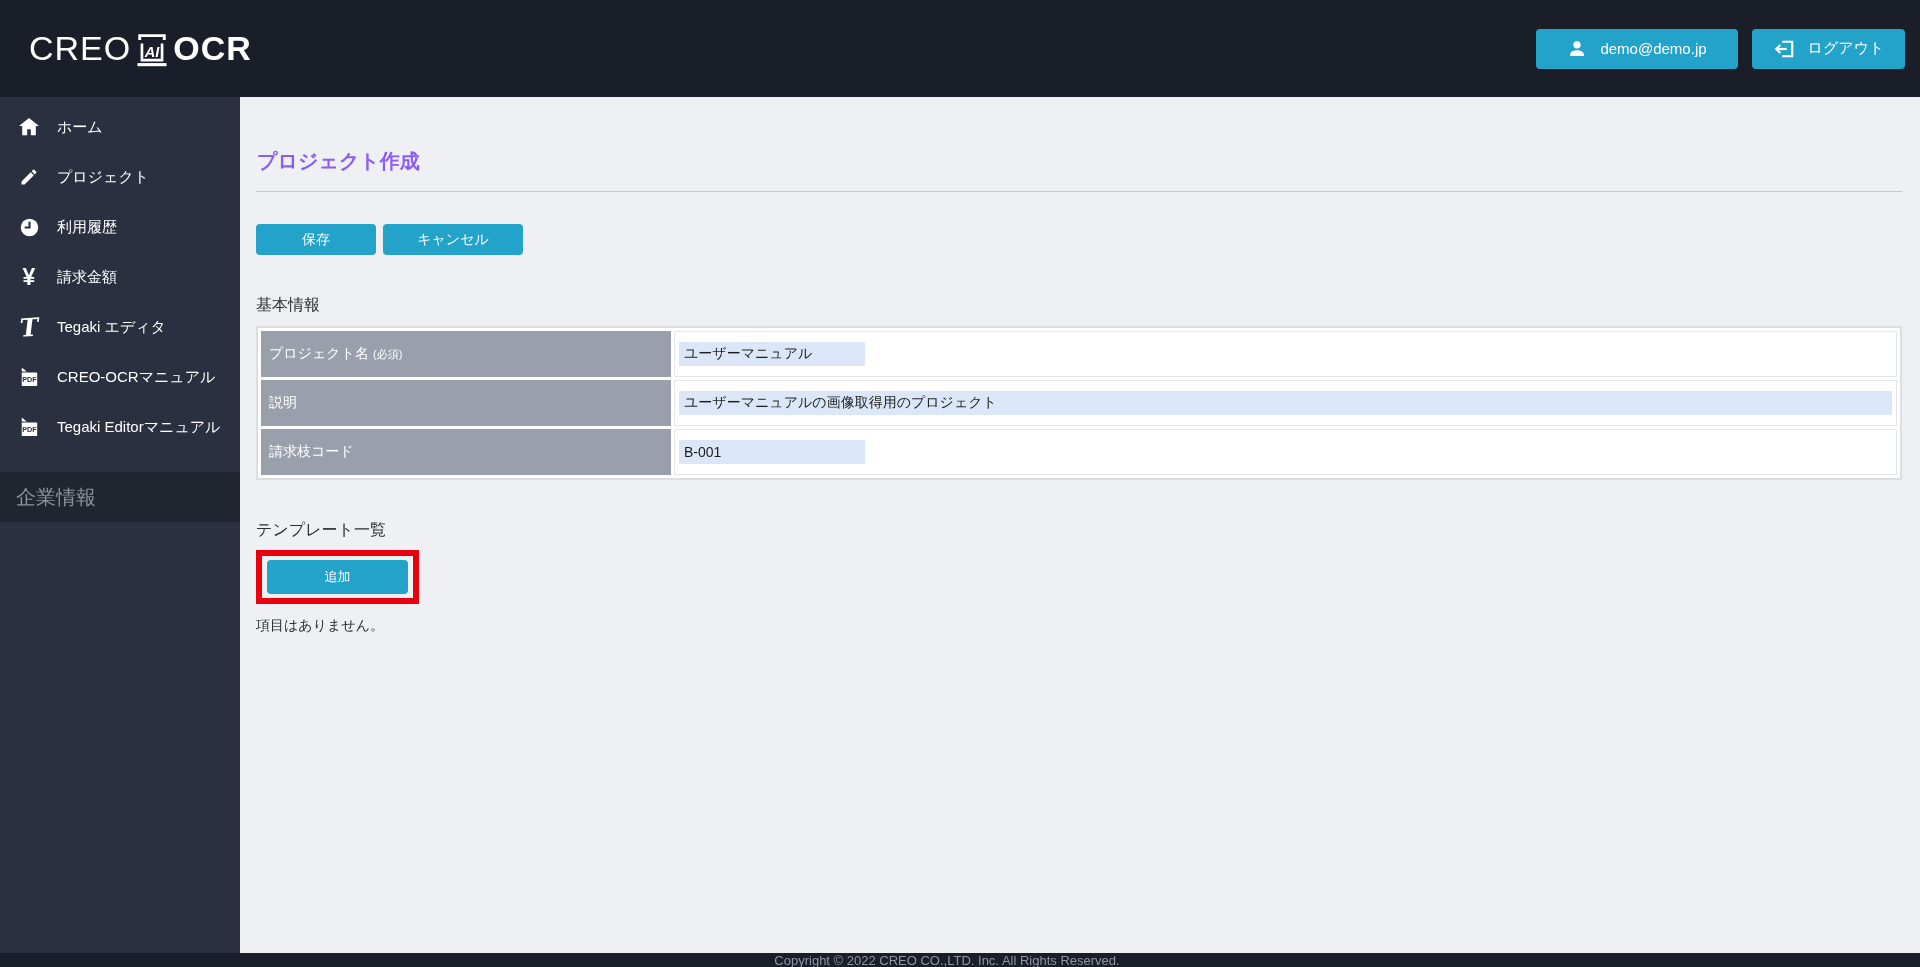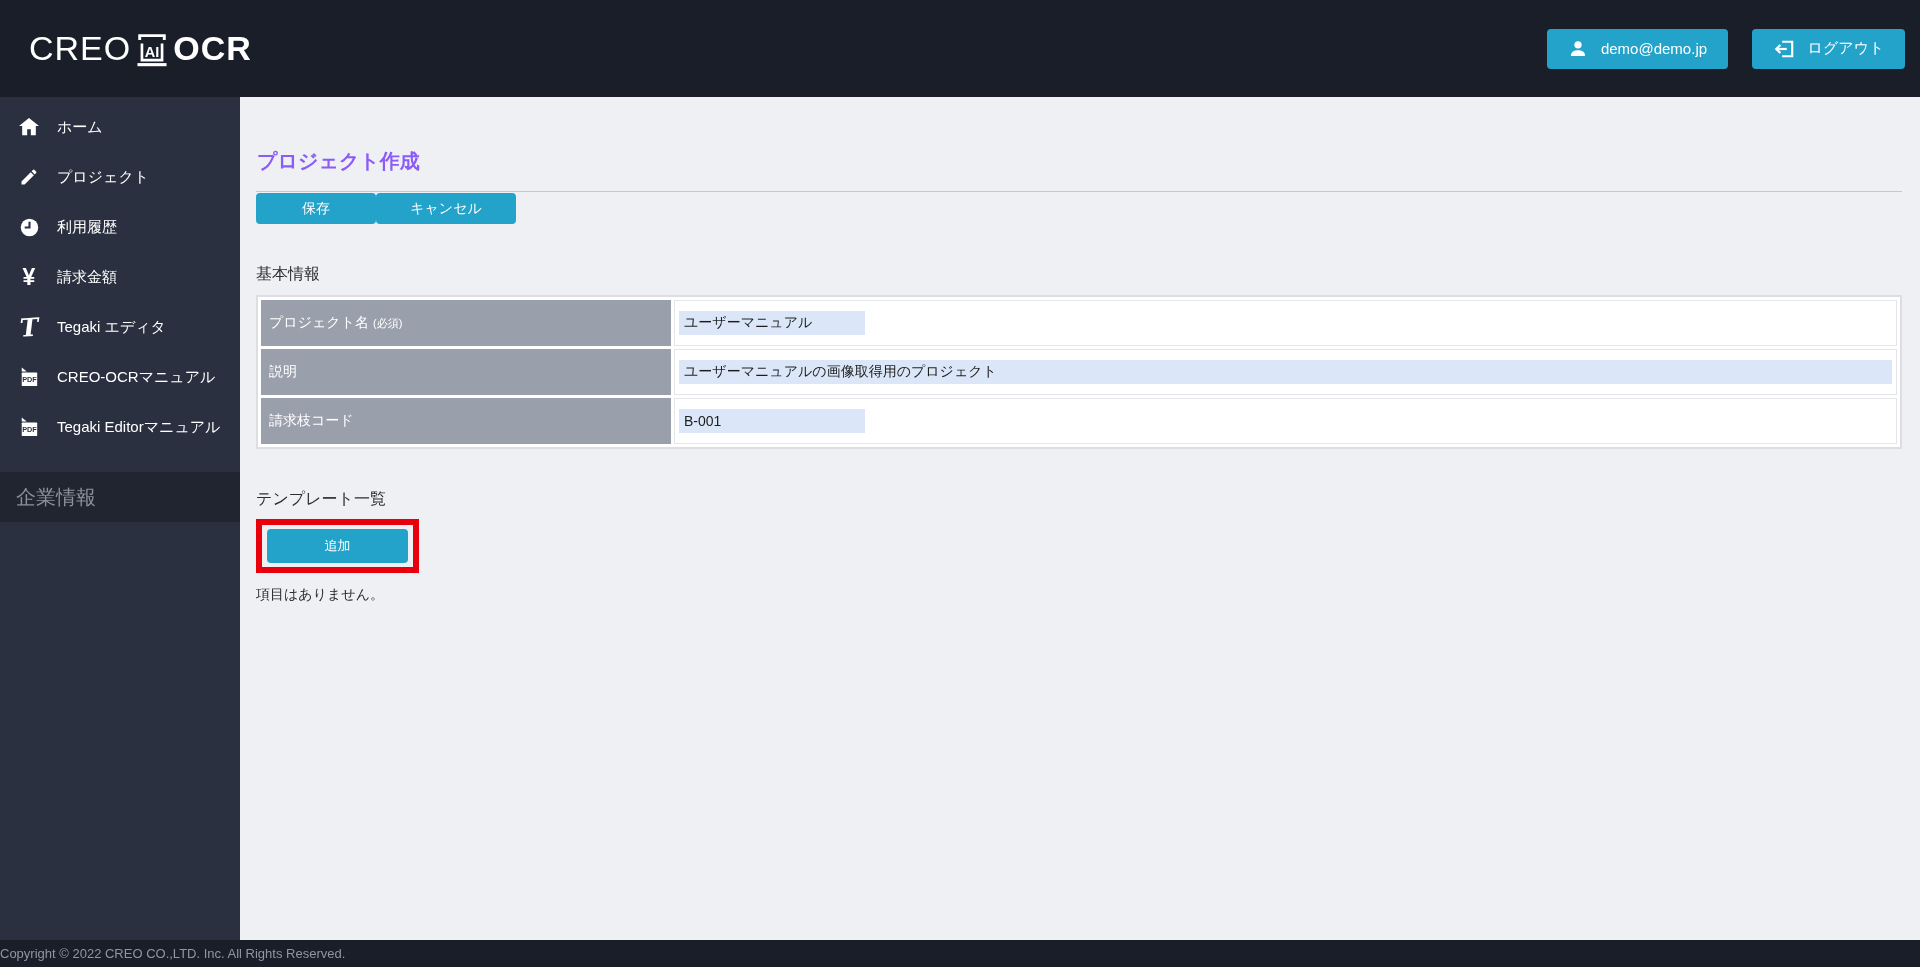--- a/index.html
+++ b/index.html
@@ -6,47 +6,47 @@
   html,body { width:1920px; height:967px; overflow:hidden; }
   body { font-family:"Liberation Sans","DejaVu Sans",sans-serif; background:#eef0f4; }
 
   .app { width:1920px; height:967px; display:flex; flex-direction:column; }
 
   
   .topbar { height:97px; background:#1a1e29; display:flex; align-items:center; padding:0 15px; flex:0 0 auto; }
   .logo { display:flex; align-items:center; color:#fff; margin-left:14px; }
   .logo-left { font-size:34px; font-weight:400; letter-spacing:1px; }
   .logo-right { font-size:34px; font-weight:800; letter-spacing:1px; }
-  .logo-mark { width:36px; height:38px; margin:0 3px; display:inline-flex; align-items:center; justify-content:center; }
+  .logo-mark { width:36px; height:38px; margin:0 3px; display:inline-flex; align-items:center; justify-content:center;font-style:italic; }
   .topbar-spacer { flex:1; }
   .top-btn { height:40px; border:none; border-radius:4px; background:#23a3c9; color:#fff;
              font-size:15px; font-family:inherit; display:flex; align-items:center; justify-content:center;
              gap:13px; cursor:pointer; }
-  .btn-user { width:181px; margin-right:24px; }
+  .btn-user { width:202px; margin-right:14px; }
   .btn-logout { width:153px; }
 
   
   .layout { flex:1; display:flex; min-height:0; }
 
   
   .sidebar { width:240px; background:#2a3040; flex:0 0 auto; padding-top:5px; }
   .nav-item { height:50px; display:flex; align-items:center; padding:0 16px; color:#fff;
               font-size:15px; cursor:pointer; }
   .nav-icon { width:26px; display:inline-flex; justify-content:center; align-items:center; margin-right:15px; flex:0 0 auto; }
   .yen-glyph { font-size:23px; font-weight:bold; color:#fff; line-height:1; }
   .tegaki-glyph { font-family:"DejaVu Serif","Liberation Serif",serif; font-style:italic; font-weight:bold;
                   font-size:25px; color:#fff; line-height:1; transform:rotate(-4deg); }
   .nav-secondary { background:#20252f; margin-top:20px; }
   .nav-secondary .nav-item { color:#8b919c; font-size:20px; }
 
   
   .content { flex:1; background:#eef0f4; padding:20px 18px 0 16px; overflow:hidden; }
   .page-title { font-size:20px; font-weight:bold; color:#8b5cf6; margin-top:31px; margin-left:1px; }
   .title-rule { border:none; border-top:1px solid #c4c8cf; margin-top:16px; }
-  .action-row { margin-top:1px; display:flex; }
+  .action-row { margin-top:32px; display:flex; gap:7px; }
   .btn { border:none; border-radius:4px; background:#23a3c9; color:#fff; font-size:14px;
          font-family:inherit; height:31px; cursor:pointer; }
   .btn-save { width:120px; }
   .btn-cancel { width:140px; }
   .section-heading { font-size:16px; font-weight:400; color:#2d2d2d; margin-top:40px; }
 
   table.form-table { width:100%; margin-top:10px; border:2px solid #dcdee3; border-collapse:separate;
                      border-spacing:3px; background:#fff; }
   .form-table th { width:410px; background:#9aa0ab; color:#fff; font-weight:400; font-size:14px;
                    text-align:left; padding:0 8px; height:29px; }
@@ -55,22 +55,22 @@
   .cell-input { height:24px; border:none; outline:none; background:#dbe7f8; font-size:14px;
                 color:#1d1d1d; font-family:inherit; padding:0 5px; }
   .cell-input.narrow { width:186px; }
   .cell-input.wide { width:100%; }
 
   .highlight-box { display:inline-block; border:6px solid #e8000d; padding:4px 5px; margin-top:9px; background:transparent; }
   .btn-add { width:141px; height:34px; font-size:13px; }
   .empty-message { font-size:14px; color:#2d2d2d; margin-top:13px; }
 
   
-  .footer { height:27px; background:#1a1e29; flex:0 0 auto; display:flex; align-items:center;
-            justify-content:flex-start; padding-right:26px; }
+  .footer { height:14px; background:#1a1e29; flex:0 0 auto; display:flex; align-items:center;
+            justify-content:center; padding-right:26px; }
   .footer-text { color:#8f96a3; font-size:13px; }
 
   svg { display:block; }
 </style>
 </head>
 <body>
 
 <div class="app">
 
   <header class="topbar">

